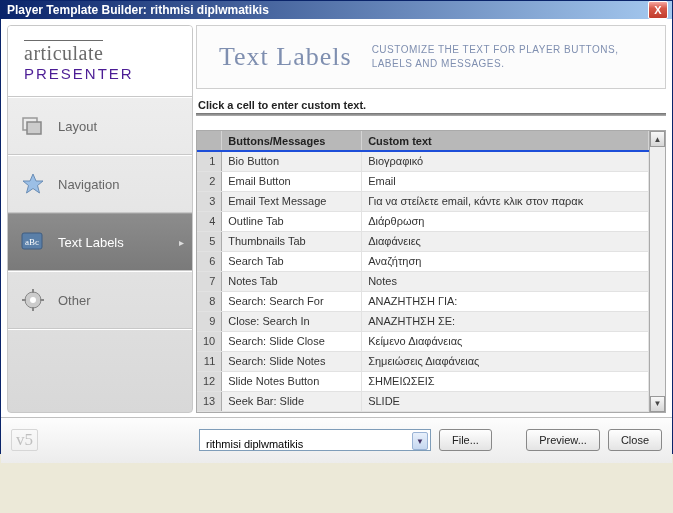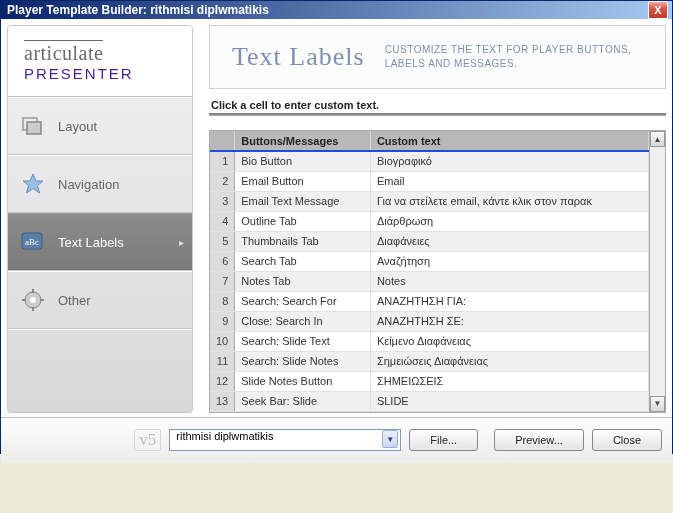--- a/index.html
+++ b/index.html
@@ -44,21 +44,21 @@
   .body {
     flex: 1;
     display: flex;
     flex-direction: column;
     background: #fff;
   }
   .main {
     flex: 1;
     display: flex;
     padding: 6px 6px 4px 6px;
-    gap: 16px;
+    gap: 3px;
     background: #fff;
     min-height: 0;
   }
   .sidebar {
     width: 186px;
     background: linear-gradient(to bottom, #f2f2f2, #d8d8d8);
     border: 1px solid #c8c8c8;
     border-radius: 4px;
     display: flex;
     flex-direction: column;
@@ -221,53 +221,53 @@
     border-top: 1px solid #c0c0c0;
     background: linear-gradient(to bottom,#fdfdfd,#ececec);
     display: flex;
     align-items: center;
     padding: 0 10px;
     gap: 8px;
   }
   .version-box {
     width: 180px;
     display: flex;
-    justify-content: flex-end;
+    justify-content: flex-start;
   }
   .version {
     font-family: Georgia, serif;
     font-size: 17px;
     color: #bfbfbf;
     border: 1px solid #d6d6d6;
     padding: 0 4px;
     border-radius: 2px;
   }
   .select {
     flex: 0 0 232px;
     height: 22px;
     border: 1px solid #7f9db9;
     background: #fff;
     display: flex;
-    align-items: flex-start;
+    align-items: flex-end;
     justify-content: space-between;
     padding: 0 2px 0 6px;
   }
   .select .chev {
     width: 16px; height: 18px;
     background: linear-gradient(to bottom,#e8f0fb,#c6d8f0);
     border: 1px solid #9ab3d5;
     display:flex; align-items:center; justify-content:center;
     font-size: 8px; color:#436; border-radius:2px;
   }
   .btn {
     height: 22px;
     border: 1px solid #888;
     border-radius: 3px;
     background: linear-gradient(to bottom,#fefefe,#e4e4e4);
-    padding: 0 20px;
+    padding: 0 12px;
     font-size: 11px;
     color: #222;
     cursor: pointer;
     text-align: right;
   }
   .footer-spacer { flex: 1; }
 </style>
 </head>
 <body>
 
@@ -395,21 +395,21 @@
                     <td>Search: Search For</td>
                     <td>ΑΝΑΖΗΤΗΣΗ ΓΙΑ:</td>
                   </tr>
                   <tr>
                     <td class="rownum">9</td>
                     <td>Close: Search In</td>
                     <td>ΑΝΑΖΗΤΗΣΗ ΣΕ:</td>
                   </tr>
                   <tr>
                     <td class="rownum">10</td>
-                    <td>Search: Slide Text</td>
+                    <td>Search: Slide Close</td>
                     <td>Κείμενο Διαφάνειας</td>
                   </tr>
                   <tr>
                     <td class="rownum">11</td>
                     <td>Search: Slide Notes</td>
                     <td>Σημειώσεις Διαφάνειας</td>
                   </tr>
                   <tr>
                     <td class="rownum">12</td>
                     <td>Slide Notes Button</td>

